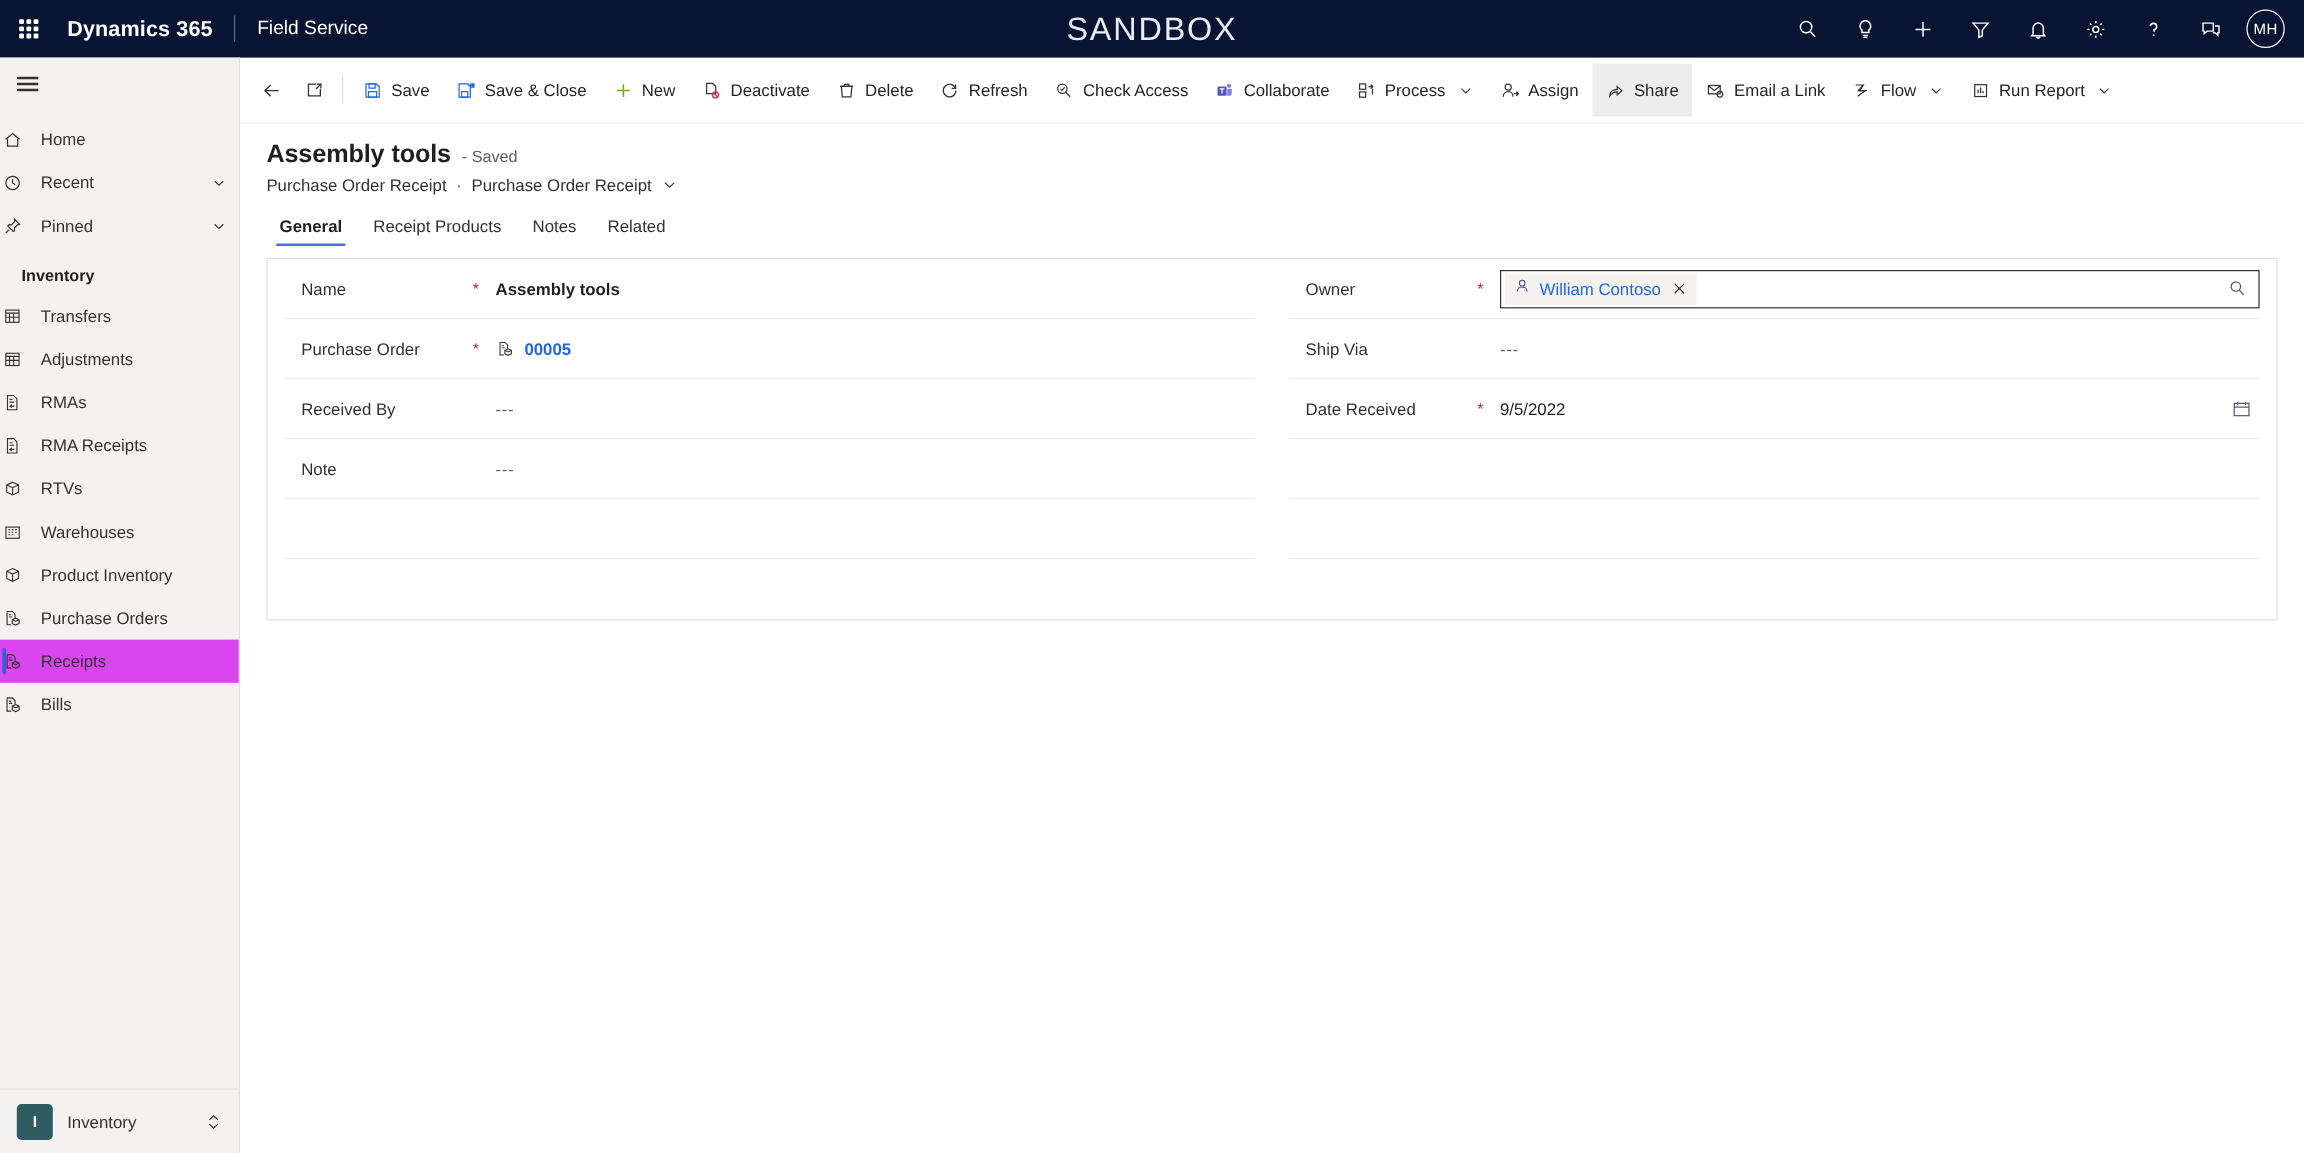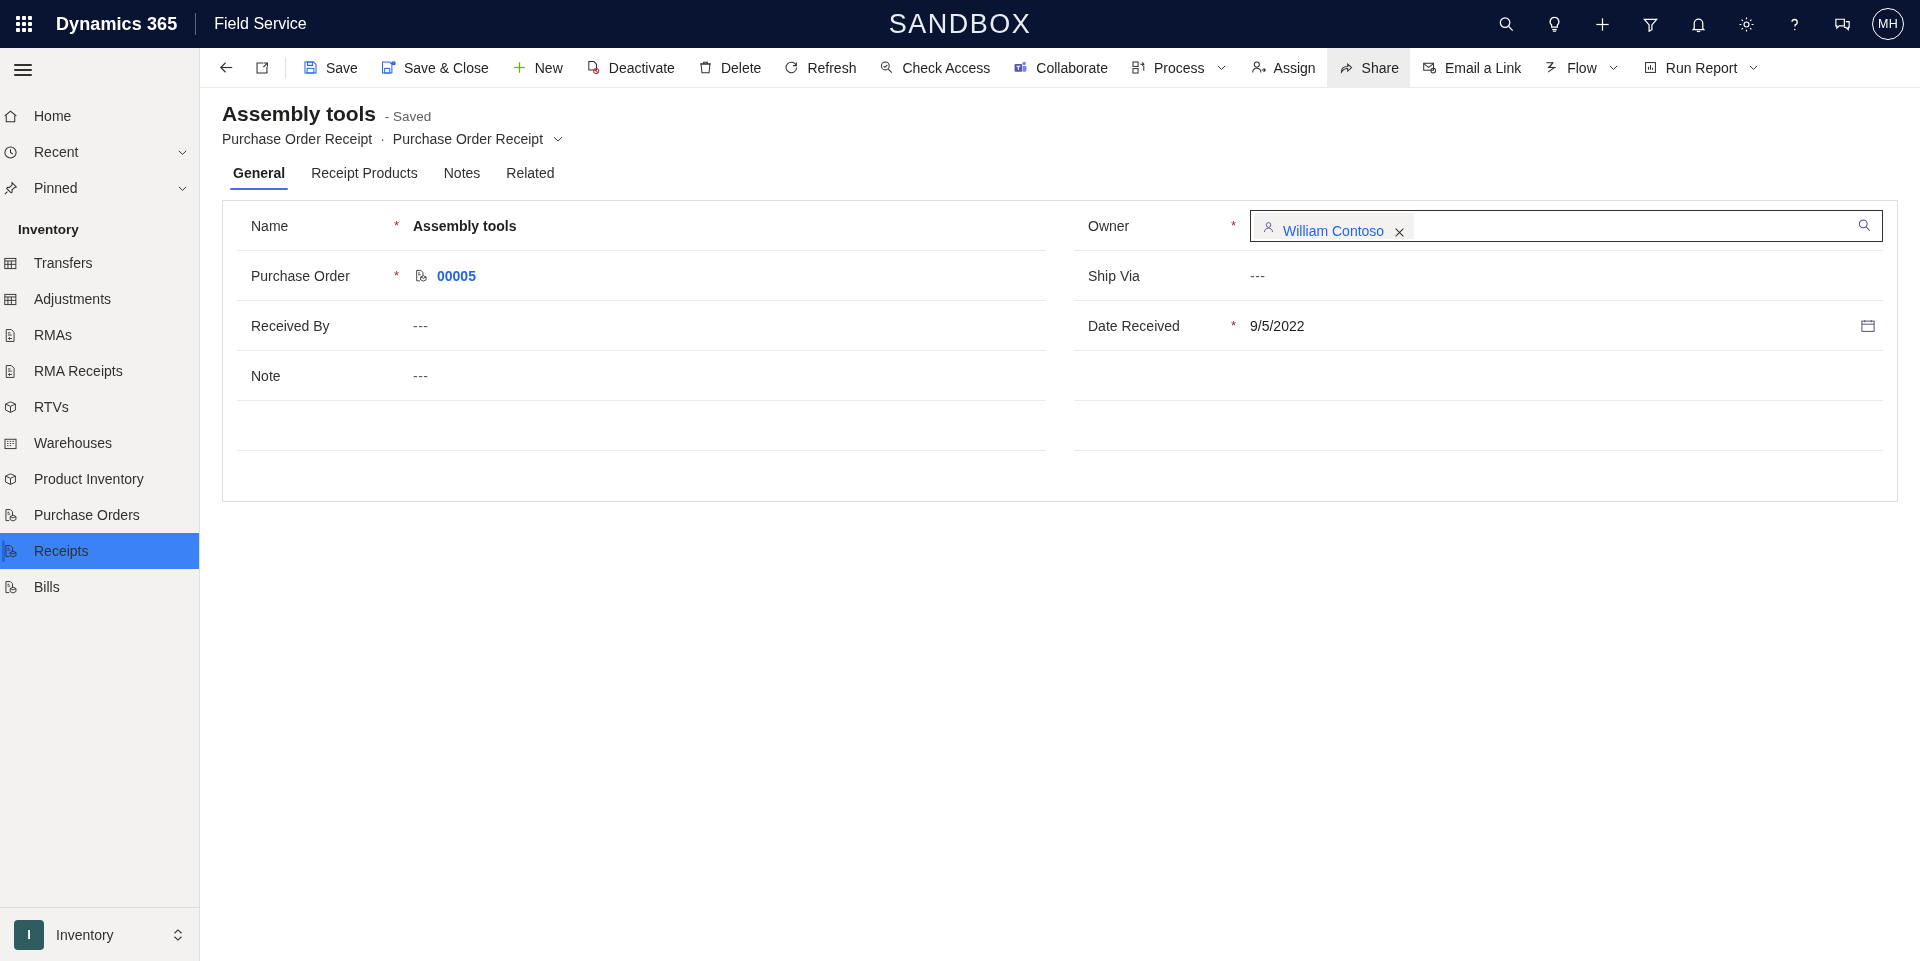--- a/index.html
+++ b/index.html
@@ -85,21 +85,21 @@
   .navitem {
     height: 36px; display: flex; align-items: center;
     padding-right: 10px;
     cursor: pointer; position: relative;
     font-size: 14px; color: #323130;
   }
   .navitem .nicon {
     width: 20px; height: 20px; margin-right: 14px;
     display: flex; align-items: center; justify-content: center; flex: none;
   }
-  .navitem.selected { background: #3b82f6; font-weight: normal; }
+  .navitem.selected { background: #d946ef; font-weight: normal; }
   .navitem.selected::before {
     content: ""; position: absolute; left: 2px; top: 7px;
     width: 3px; height: 22px; background: #2266e3; border-radius: 2px;
   }
   .navitem .chev { margin-left: auto; display: flex; align-items: center; }
   .group-header {
     font-size: 13.5px; font-weight: bold; color: #201f1e;
     padding: 16px 0 8px 18px;
   }
   .areabar {
@@ -112,21 +112,21 @@
     display: flex; align-items: center; justify-content: center;
     color: #ffffff; font-size: 13px; font-weight: bold; flex: none;
   }
   .arealabel { font-size: 14px; margin-left: 12px; color: #323130; }
   .areachev { margin-left: auto; display: flex; align-items: center; }
 
   
   .main { flex: 1; display: flex; flex-direction: column; min-width: 0; background: #fff; }
 
   .cmdbar {
-    height: 40px; border-bottom: 1px solid #edebe9;
+    height: 55px; border-bottom: 1px solid #edebe9;
     display: flex; align-items: center; padding-left: 8px;
     overflow: hidden; flex: none;
   }
   .cmd {
     height: 44px; display: flex; align-items: center; gap: 7px;
     padding: 0 11px; cursor: pointer; font-size: 14px; color: #252423;
     white-space: nowrap; flex: none;
   }
   .cmd.active { background: #ededed; }
   .cmd .ci { display: flex; align-items: center; justify-content: center; width: 17px; flex: none; }
@@ -181,21 +181,21 @@
   .recicon { margin-right: 8px; display: flex; align-items: center; }
   .spacer-row { height: 50px; border-bottom: 1px solid #edebe9; }
   .spacer-row.last { border-bottom: none; }
 
   
   .lookup {
     flex: 1; height: 32px; border: 1.5px solid #323130; background: #ffffff;
     display: flex; align-items: center; padding: 0 4px 0 3px; min-width: 0;
   }
   .chip {
-    display: flex; align-items: flex-end; gap: 7px; background: #f3f2f1;
+    display: flex; align-items: center; gap: 7px; background: #f3f2f1;
     height: 26px; padding: 0 6px 0 7px; cursor: pointer; flex: none;
   }
   .chip-name { font-size: 14px; color: #2266e3; }
   .chip-x { display: flex; align-items: center; cursor: pointer; padding: 0 2px; }
   .lookup-search { margin-left: auto; display: flex; align-items: center; padding: 0 5px; cursor: pointer; flex: none; }
   .cal-btn { margin-left: auto; display: flex; align-items: center; cursor: pointer; padding-right: 6px; }
 </style>
 </head>
 <body>
 

